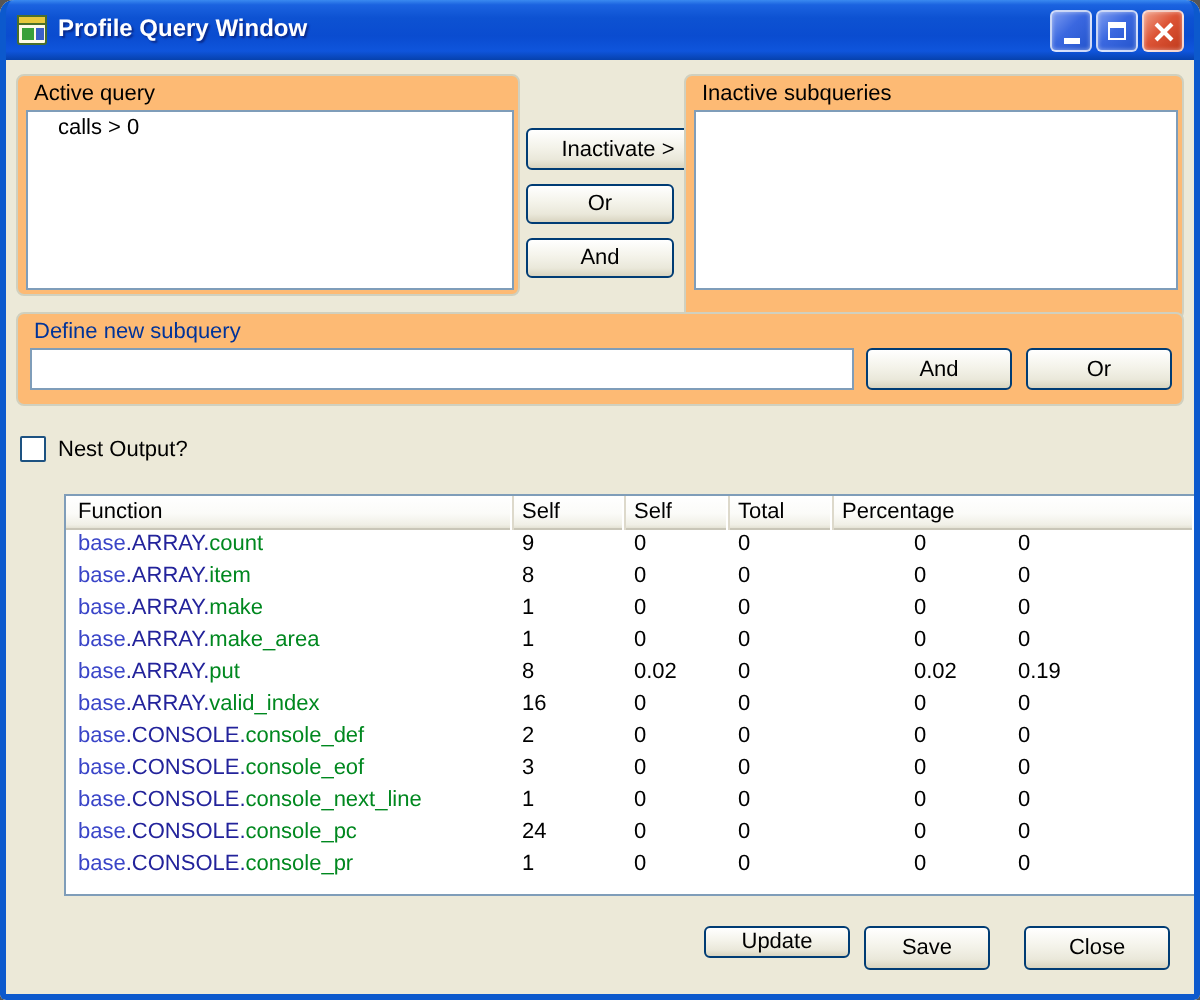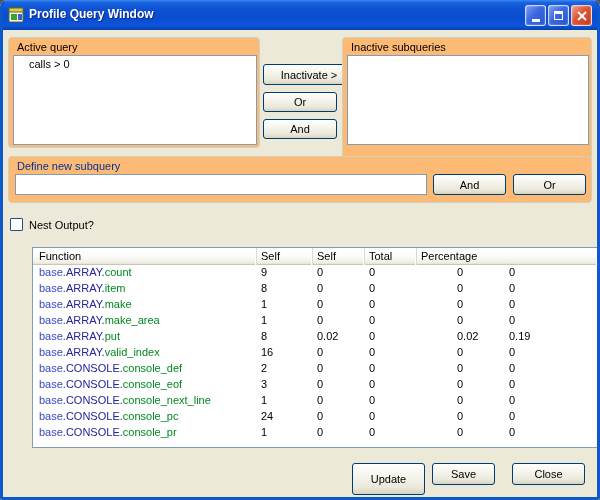--- a/index.html
+++ b/index.html
@@ -324,18 +324,18 @@
       <div class="sbtn up">
           <span class="arrow-up"></span>
         </div>
       <div class="sthumb"></div>
       <div class="sbtn down">
           <span class="arrow-down"></span>
         </div>
     </div>
   </div>
 
-  <button class="btn" style="left:352px; top:463px; width:73px; height:32px;">Update</button>
+  <button class="btn" style="left:352px; top:463px; width:73px; height:16px;">Update</button>
   <button class="btn" style="left:432px; top:463px; width:63px; height:22px;">Save</button>
   <button class="btn" style="left:512px; top:463px; width:73px; height:22px;">Close</button>
 
   <div class="frame"></div>
 </div>
 
 </body></html>

